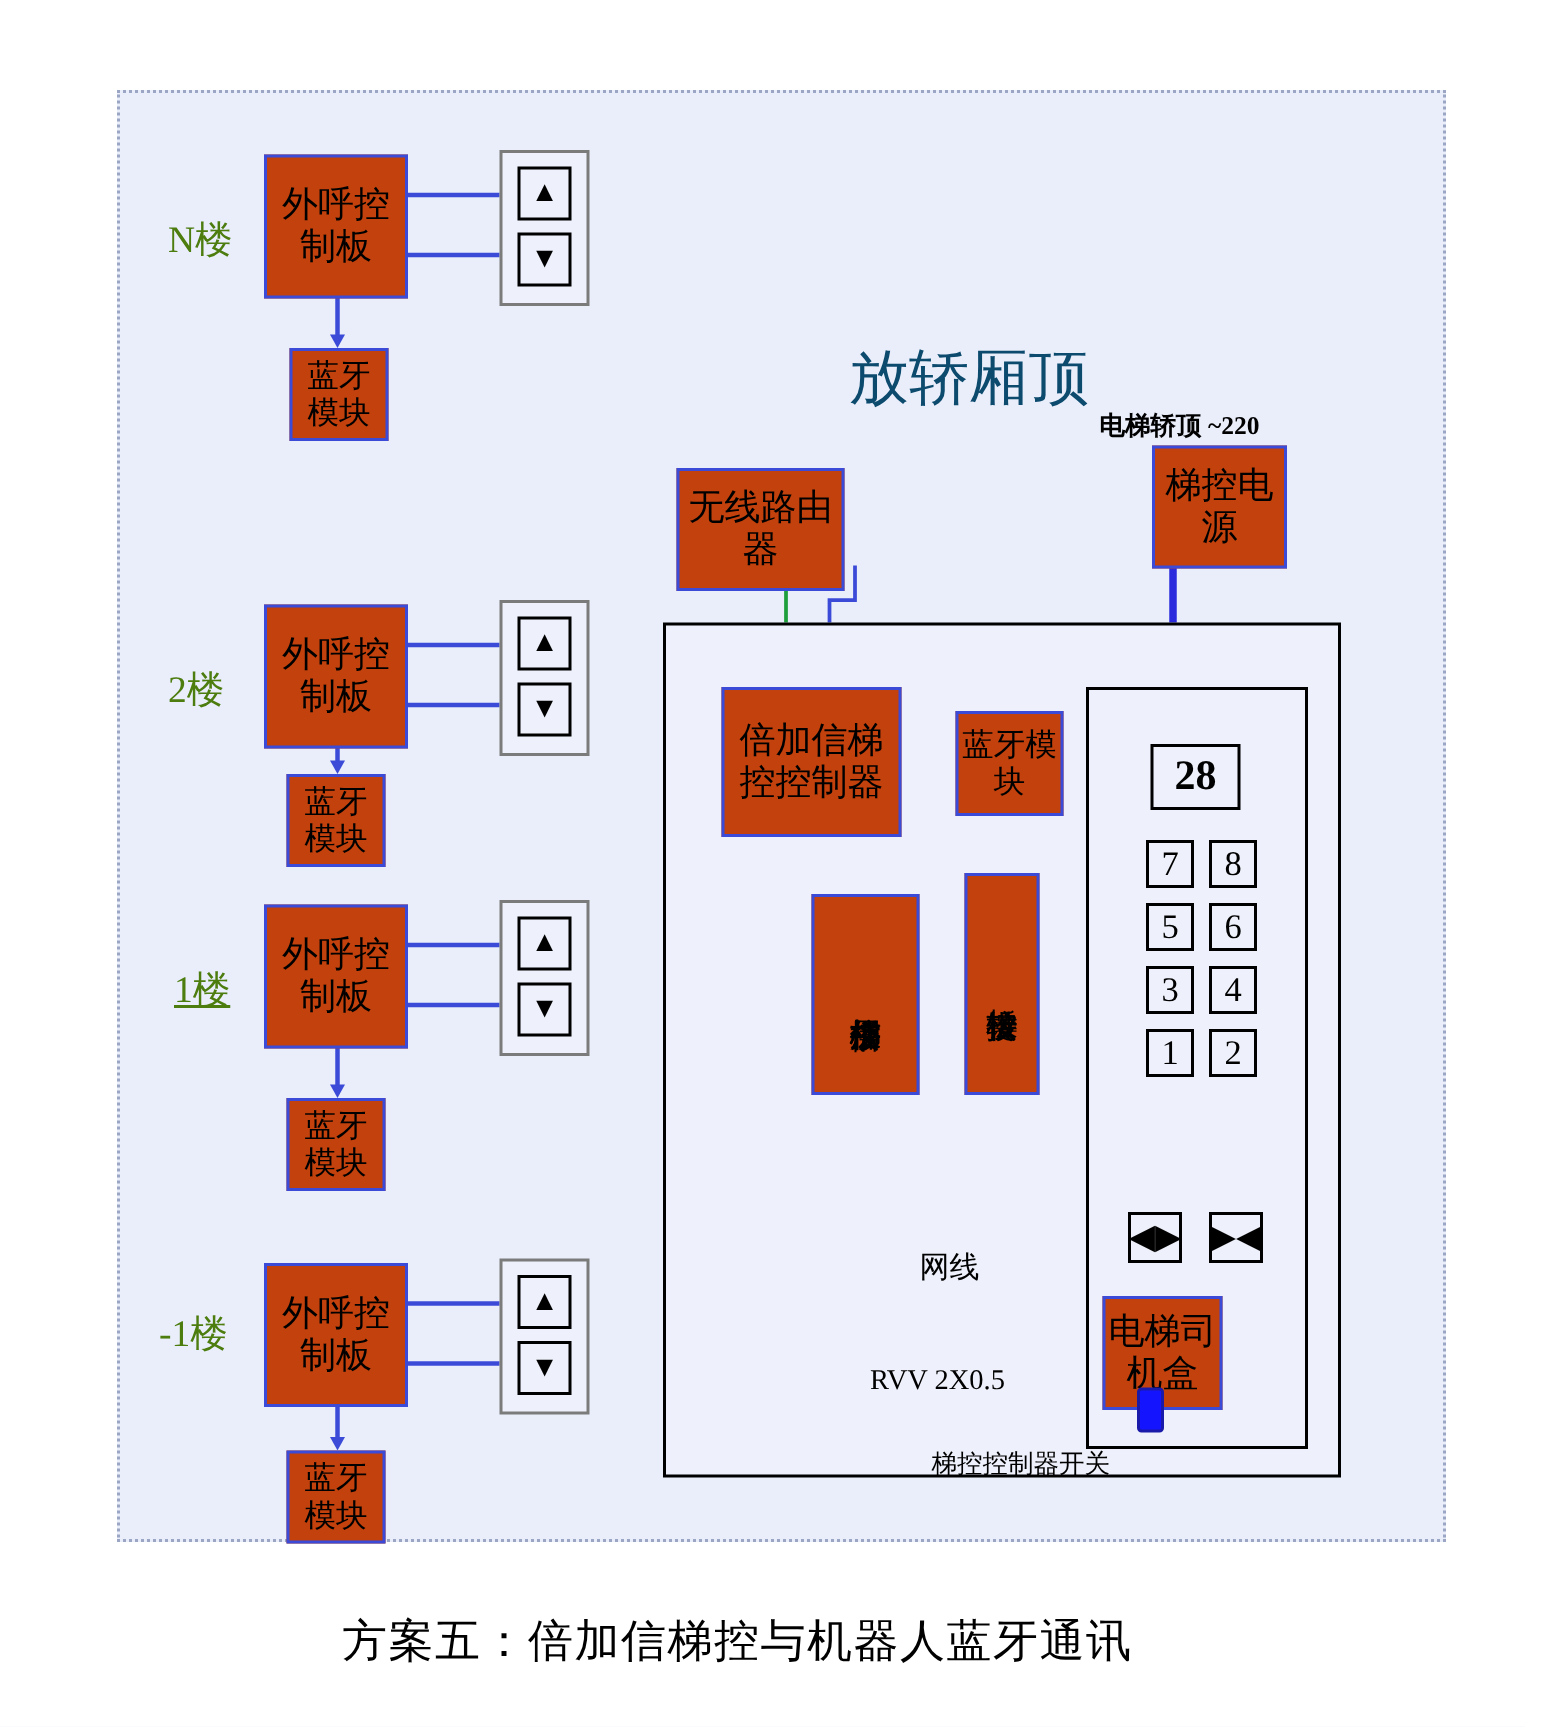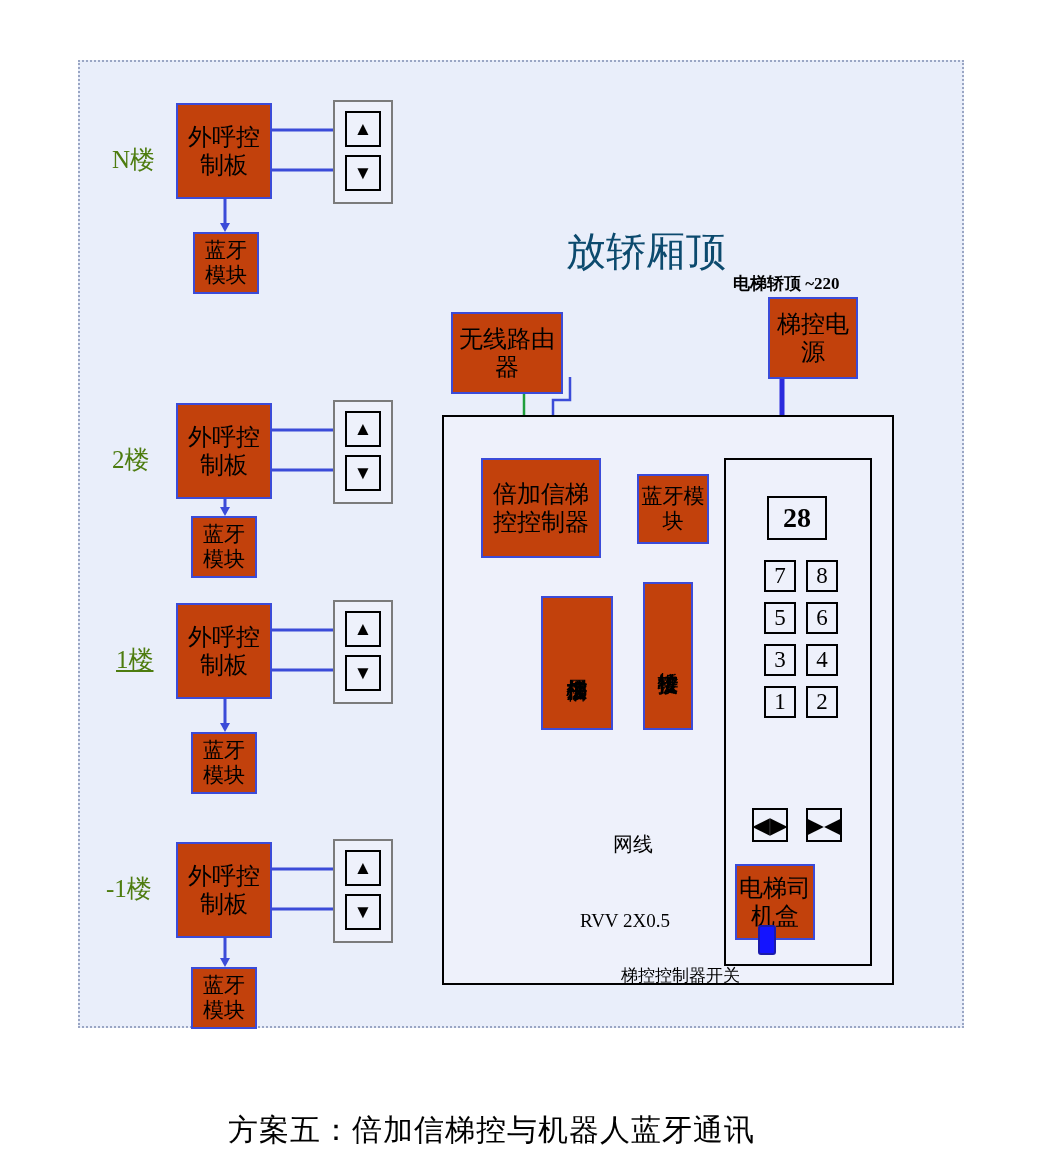--- a/index.html
+++ b/index.html
@@ -251,15 +251,15 @@
   <div class="btn-sq" style="left:752px; top:808px; width:36px; height:34px;">◀▶</div>
   <div class="btn-sq" style="left:806px; top:808px; width:36px; height:34px;">▶◀</div>
 
   <div class="node" style="left:735px; top:864px; width:80px; height:76px;">电梯司机盒</div>
   <div class="switch-blue" style="left:758px; top:925px; width:18px; height:30px;"></div>
 
   <div class="plaintext" style="left:613px; top:831px; font-size:20px;">网线</div>
   <div class="plaintext" style="left:580px; top:910px; font-size:19px;">RVV 2X0.5</div>
   <div class="plaintext" style="left:573px; top:964px; font-size:17px;margin-left:48px;">梯控控制器开关</div>
 
-  <div class="caption" style="left:228px; top:1074px;margin-top:36px;">方案五：倍加信梯控与机器人蓝牙通讯</div>
+  <div class="caption" style="left:228px; top:1074px;">方案五：倍加信梯控与机器人蓝牙通讯</div>
 
 </div>
 
 </body></html>

